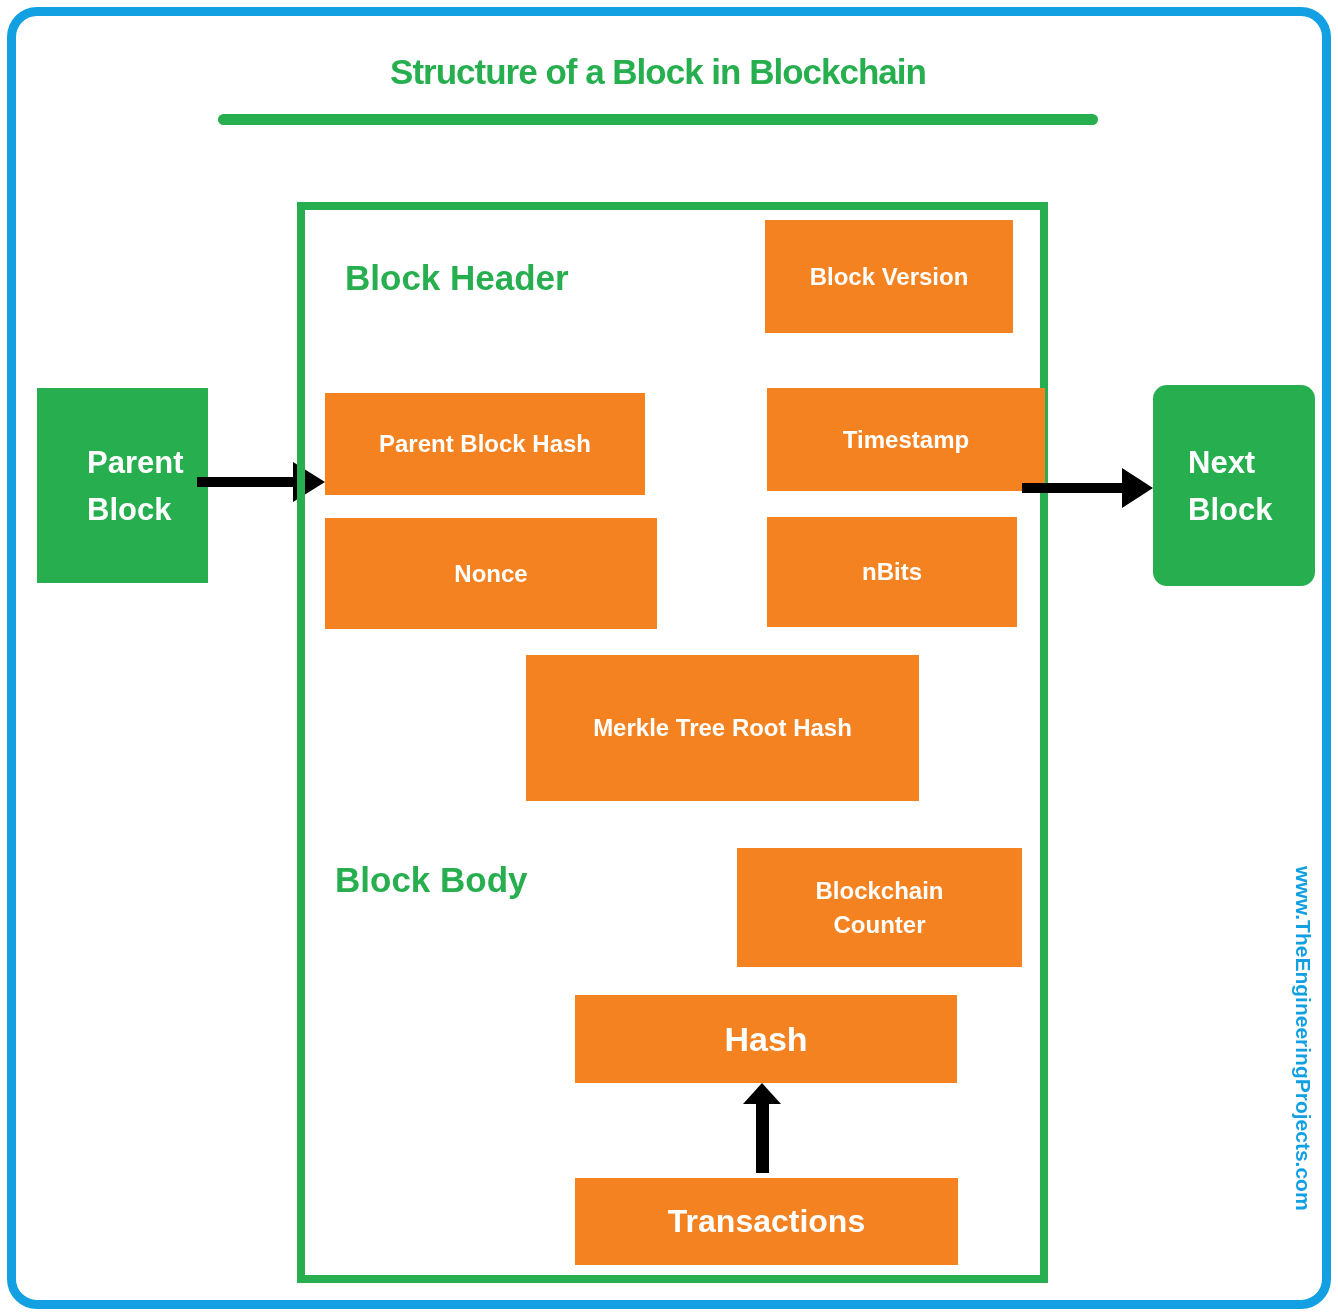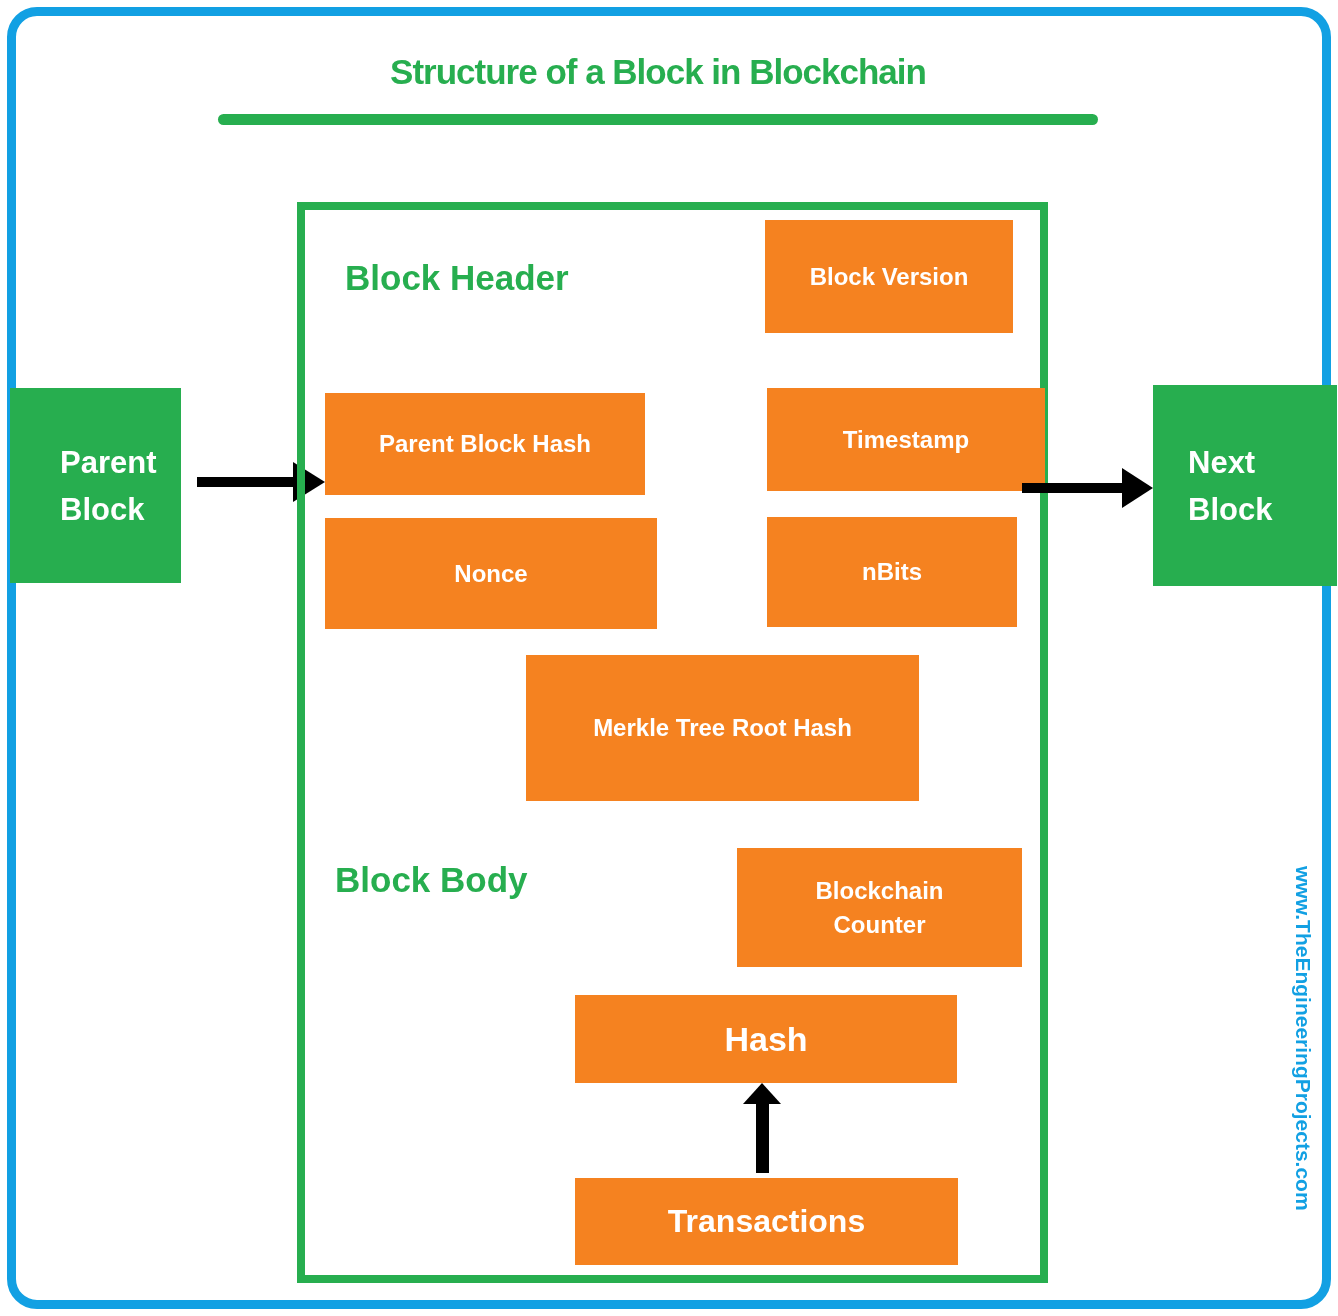--- a/index.html
+++ b/index.html
@@ -44,23 +44,23 @@
   #box-merkle       { left:526px; top:655px;  width:393px; height:146px; }
   #box-txcounter    { left:737px; top:848px;  width:285px; height:119px; }
   #box-txcounter span { display:inline-block; width:200px; line-height:34px; }
   #box-hash         { left:575px; top:995px;  width:382px; height:88px; font-size:34px; }
   #box-transactions { left:575px; top:1178px; width:383px; height:87px; font-size:32px; }
 
   .gbox {
     position:absolute; background:var(--green); color:#ffffff;
     font-weight:bold; font-size:31px; display:flex; align-items:center;
   }
-  #box-parent { left:10px;   top:388px; width:171px; height:195px; }
+  #box-parent { left:37px;   top:388px; width:171px; height:195px; }
   #box-parent span { display:inline-block; width:115px; margin-left:50px; line-height:47px; }
-  #box-next   { left:1153px; top:385px; width:184px; height:201px; }
+  #box-next   { left:1153px; top:385px; width:162px; height:201px;border-radius:14px; }
   #box-next span   { display:inline-block; width:105px; margin-left:35px; line-height:47px; }
 
   .arrow-shaft { position:absolute; background:#000000; }
   .arrow-head  { position:absolute; width:0; height:0; }
   #arrow-left-shaft  { left:197px;  top:477px;  width:97px;  height:10px; }
   #arrow-left-head   { left:293px;  top:462px;  border-top:20px solid transparent;
                        border-bottom:20px solid transparent; border-left:32px solid #000; }
   #arrow-right-shaft { left:1022px; top:483px;  width:101px; height:10px; }
   #arrow-right-head  { left:1122px; top:468px;  border-top:20px solid transparent;
                        border-bottom:20px solid transparent; border-left:31px solid #000; }

